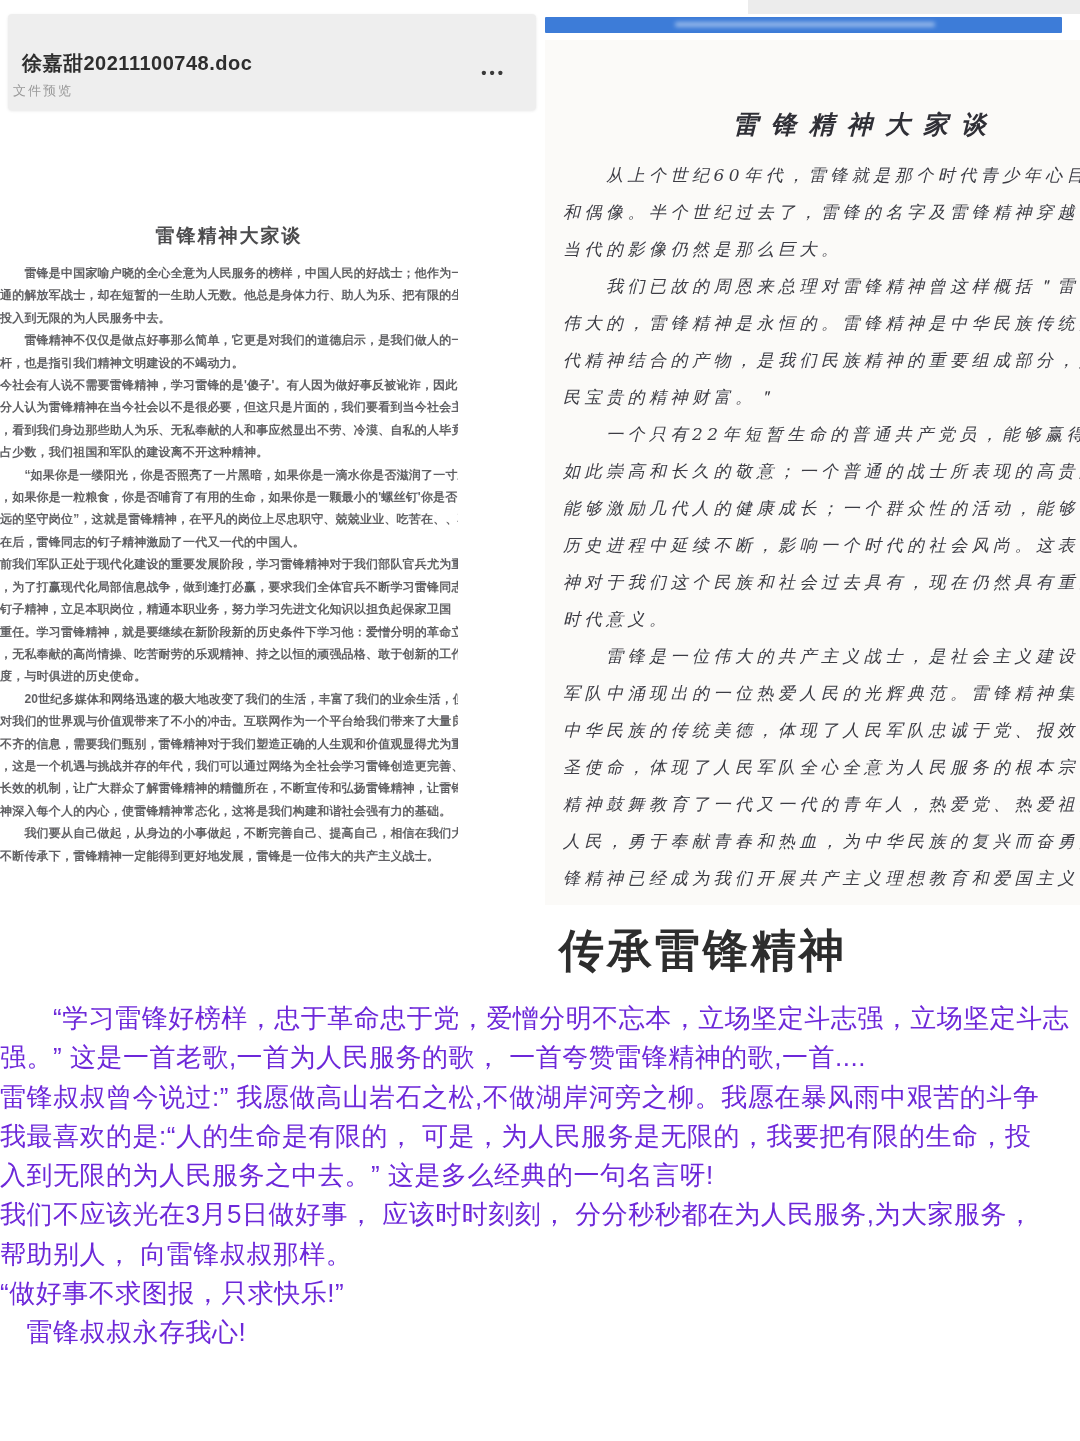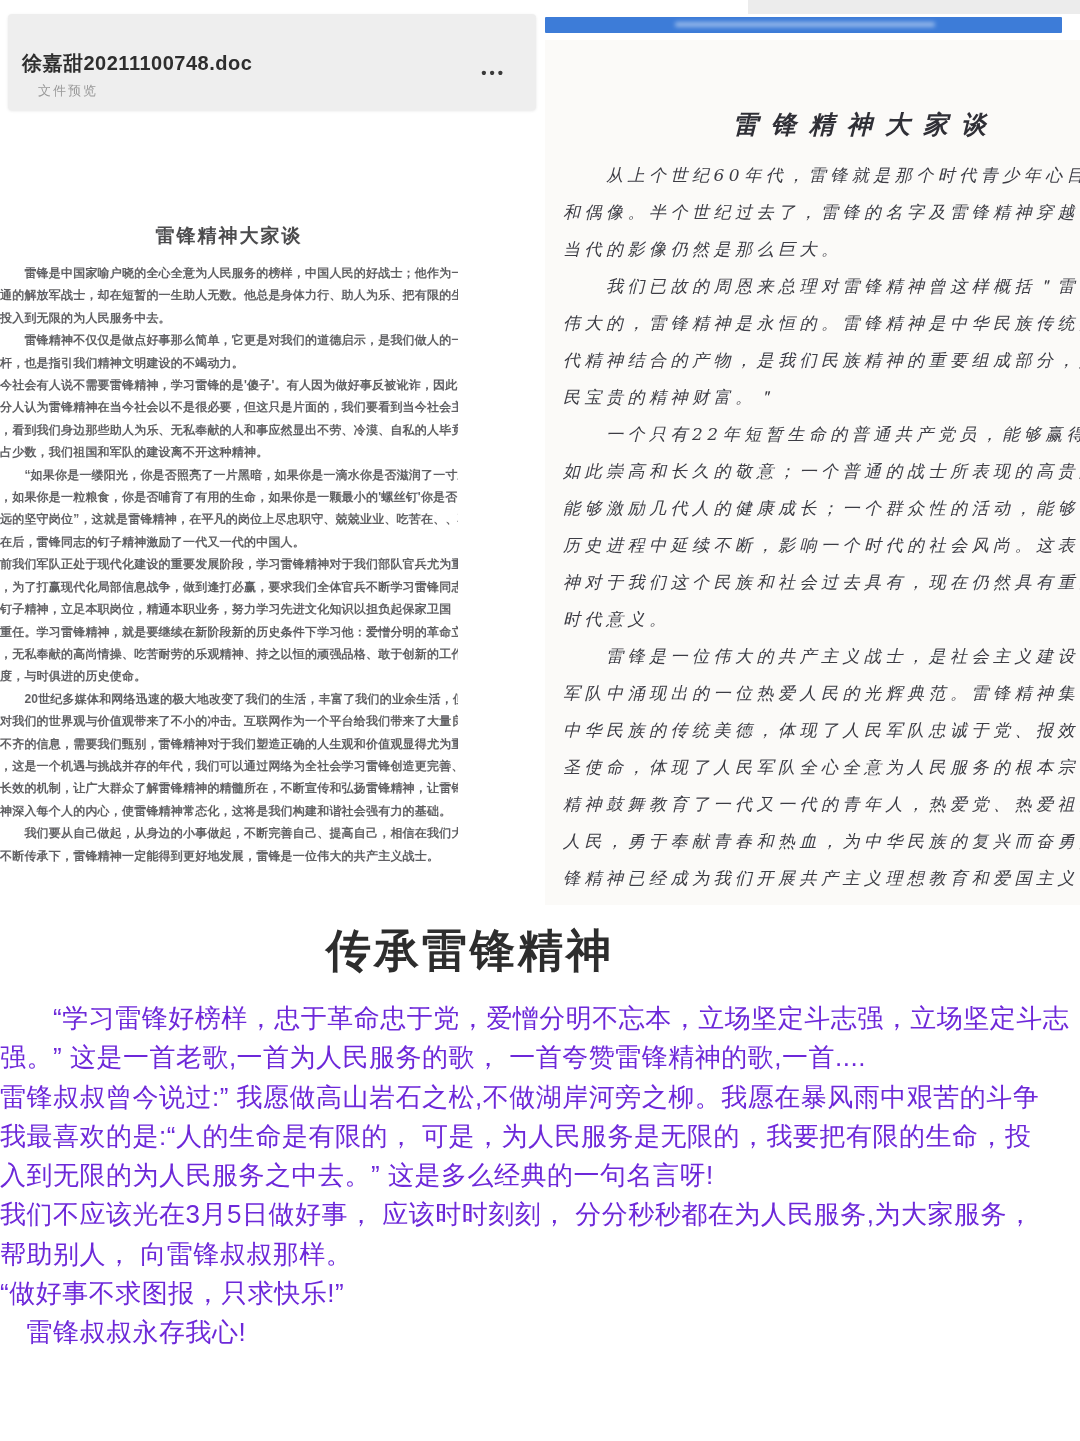--- a/index.html
+++ b/index.html
@@ -4,21 +4,21 @@
 <style>
   html,body{margin:0;padding:0;background:#ffffff;}
   #screen{position:relative;width:1080px;height:1358px;overflow:hidden;background:#ffffff;
           font-family:"Liberation Sans",sans-serif;}
   
   .top-strip{position:absolute;left:748px;top:0;width:332px;height:14px;background:#ececec;}
   .file-card{position:absolute;left:8px;top:14px;width:528px;height:96px;background:#eeeeee;
              border-radius:4px;box-shadow:0 1px 3px rgba(0,0,0,.10);}
   .file-card .fname{position:absolute;left:14px;top:36px;font-size:20px;font-weight:700;
              color:#2e2e2e;letter-spacing:.5px;white-space:nowrap;}
-  .file-card .fsub{position:absolute;left:30px;top:68px;font-size:13px;color:#9a9a9a;letter-spacing:2px;}
+  .file-card .fsub{position:absolute;left:5px;top:68px;font-size:13px;color:#9a9a9a;letter-spacing:2px;}
   .file-card .dots{position:absolute;right:30px;top:50px;font-size:15px;color:#3a3a3a;
              letter-spacing:3px;font-weight:700;cursor:pointer;}
   .blue-bar{position:absolute;left:545px;top:17px;width:517px;height:16px;background:#3d7cd8;border-radius:1px;}
   .blue-smudge{position:absolute;left:130px;top:5px;width:260px;height:5px;background:#ffffff;
              opacity:.45;filter:blur(2px);border-radius:2px;}
   
   .corner{position:absolute;width:18px;height:15px;border-left:2px solid #cccccc;border-bottom:2px solid #cccccc;}
   .c1{left:462px;top:200px;}
   .c2{left:556px;top:93px;}
   
@@ -34,21 +34,21 @@
              overflow:hidden;}
   .right-page .p-title{padding-top:68px;margin-left:188px;font-size:25px;font-weight:700;
              font-family:"DejaVu Serif",serif;font-style:italic;color:#2f2f36;letter-spacing:13px;
              white-space:nowrap;margin-bottom:16px;}
   .right-body{margin-left:18px;}
   .right-body .tline{white-space:nowrap;overflow:hidden;font-size:17px;line-height:37px;
              font-family:"DejaVu Serif",serif;font-style:italic;color:#3c3c44;letter-spacing:4.5px;}
   
   .bottom-sec{position:absolute;left:0;top:905px;width:1080px;height:536px;background:#ffffff;overflow:hidden;}
   .bottom-sec .b-title{margin:16px 0 18px 326px;font-size:45px;font-weight:700;color:#2d2d2d;
-             letter-spacing:3px;white-space:nowrap;}
+             letter-spacing:3px;white-space:nowrap;text-align:center;}
   .bottom-body .tline{white-space:nowrap;overflow:hidden;font-size:26px;line-height:39.3px;
              color:#6d28d9;letter-spacing:.5px;}
   .bottom-sec .b-footer{margin:6px 0 0 366px;font-size:26px;color:#a21caf;letter-spacing:1px;white-space:nowrap;}
 </style>
 </head>
 <body>
 
 <div id="screen">
 
   <div class="top-strip"></div>

